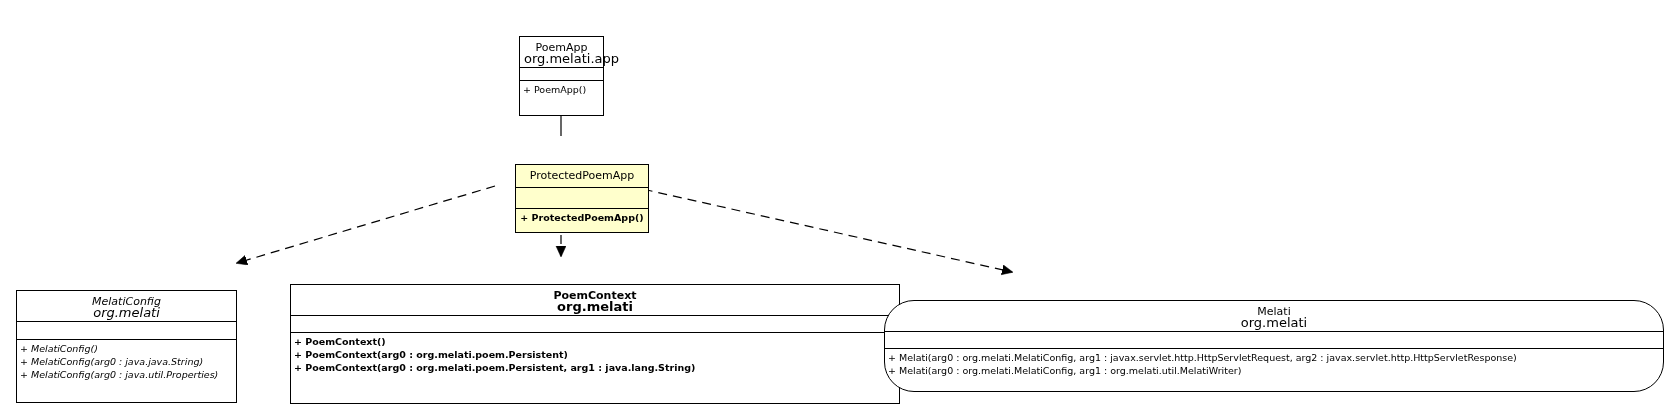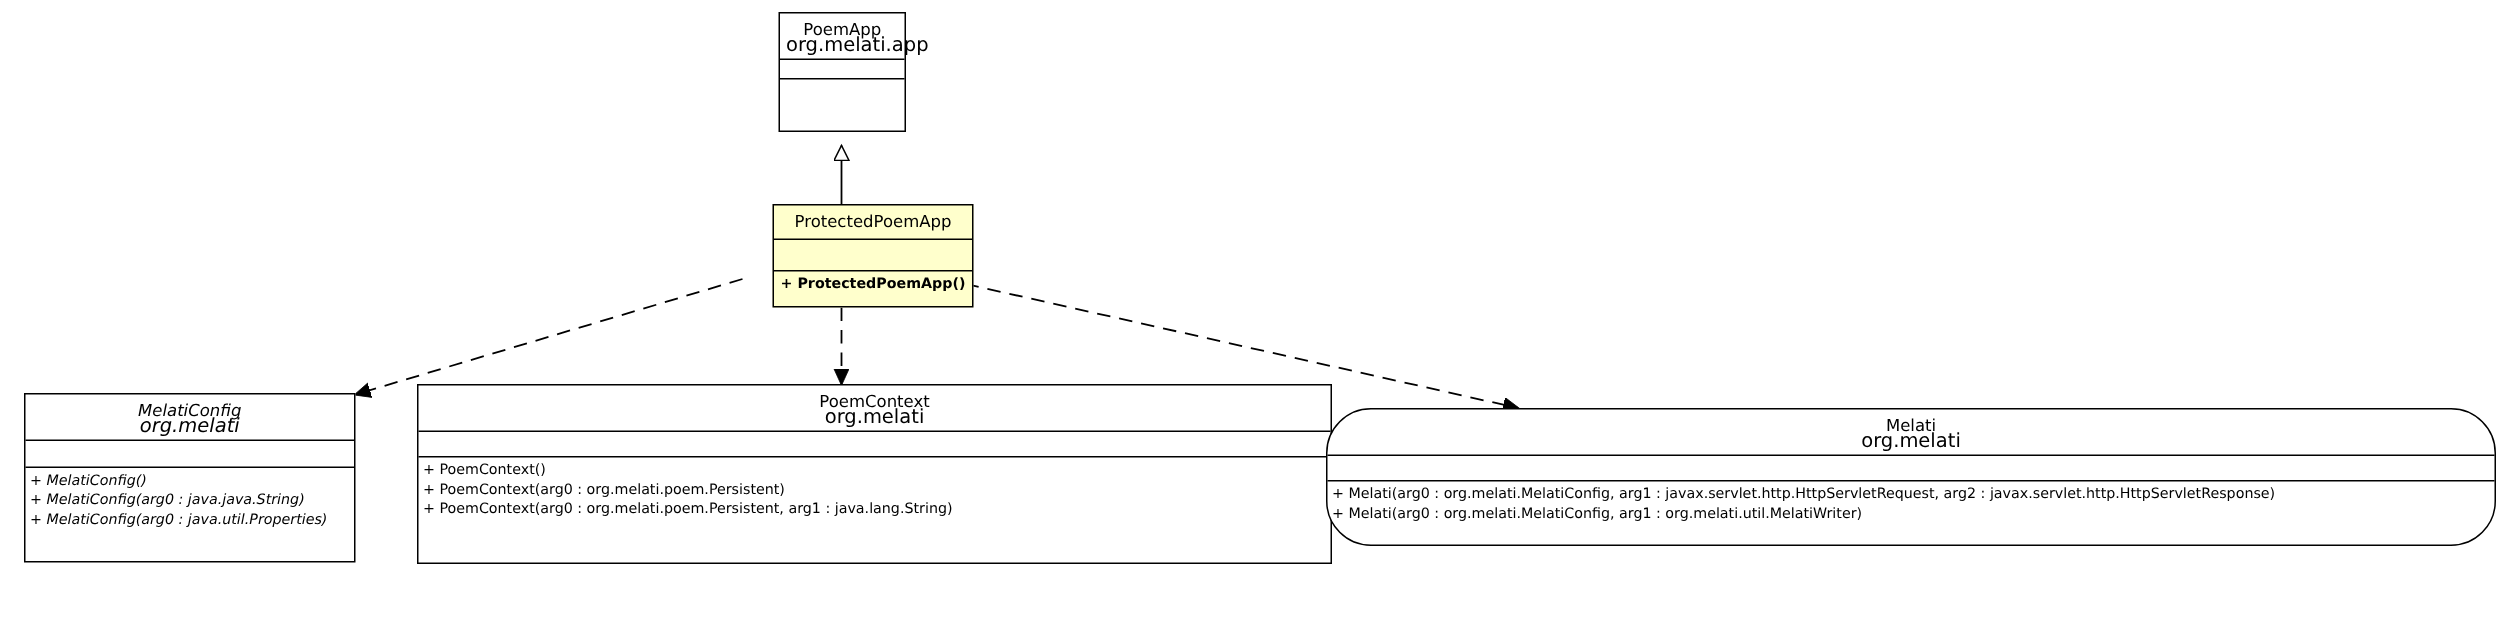--- a/index.html
+++ b/index.html
@@ -27,20 +27,21 @@
     height: 413px;
     pointer-events: none;
   }
   .uml-class {
     position: absolute;
     box-sizing: border-box;
     border: 1px solid #000000;
     background: #ffffff;
     display: flex;
     flex-direction: column;
+    margin-top: 28px;
   }
   .uml-class.highlight {
     background: #ffffcc;
   }
   .class-header {
     box-sizing: border-box;
     padding: 4px 4px 3px 4px;
     text-align: center;
     border-bottom: 1px solid #000000;
   }
@@ -97,20 +98,23 @@
 
     <line x1="629" y1="186" x2="1012" y2="272" stroke="#000000" stroke-width="1.2" stroke-dasharray="9,6" marker-end="url(#open-arrow)"></line>
   </svg>
 
   <div class="uml-class" style="left:519px; top:8px; width:85px; height:80px;">
     <div class="class-header">
       <div class="class-name">PoemApp</div>
       <div class="class-package">org.melati.app</div>
     </div>
     <div class="class-attributes"></div>
+    <div class="class-methods">
+      <div class="method-row">+ PoemApp()</div>
+    </div>
   </div>
 
   <div class="uml-class highlight" style="left:515px; top:136px; width:134px; height:69px;">
     <div class="class-header" style="padding-bottom:5px;">
       <div class="class-name">ProtectedPoemApp</div>
     </div>
     <div class="class-attributes" style="height:21px;"></div>
     <div class="class-methods">
       <div class="method-row" style="font-weight:bold; text-align:center;">+ ProtectedPoemApp()</div>
     </div>
@@ -122,21 +126,21 @@
       <div class="class-package">org.melati</div>
     </div>
     <div class="class-attributes" style="height:18px;"></div>
     <div class="class-methods">
       <div class="method-row">+ MelatiConfig()</div>
       <div class="method-row">+ MelatiConfig(arg0 : java.java.String)</div>
       <div class="method-row">+ MelatiConfig(arg0 : java.util.Properties)</div>
     </div>
   </div>
 
-  <div class="uml-class" style="left:278px; top:256px; width:610px; height:120px;">
+  <div class="uml-class" style="left:290px; top:256px; width:610px; height:120px;font-weight:bold;">
     <div class="class-header">
       <div class="class-name">PoemContext</div>
       <div class="class-package">org.melati</div>
     </div>
     <div class="class-attributes" style="height:17px;"></div>
     <div class="class-methods">
       <div class="method-row">+ PoemContext()</div>
       <div class="method-row">+ PoemContext(arg0 : org.melati.poem.Persistent)</div>
       <div class="method-row">+ PoemContext(arg0 : org.melati.poem.Persistent, arg1 : java.lang.String)</div>
     </div>

